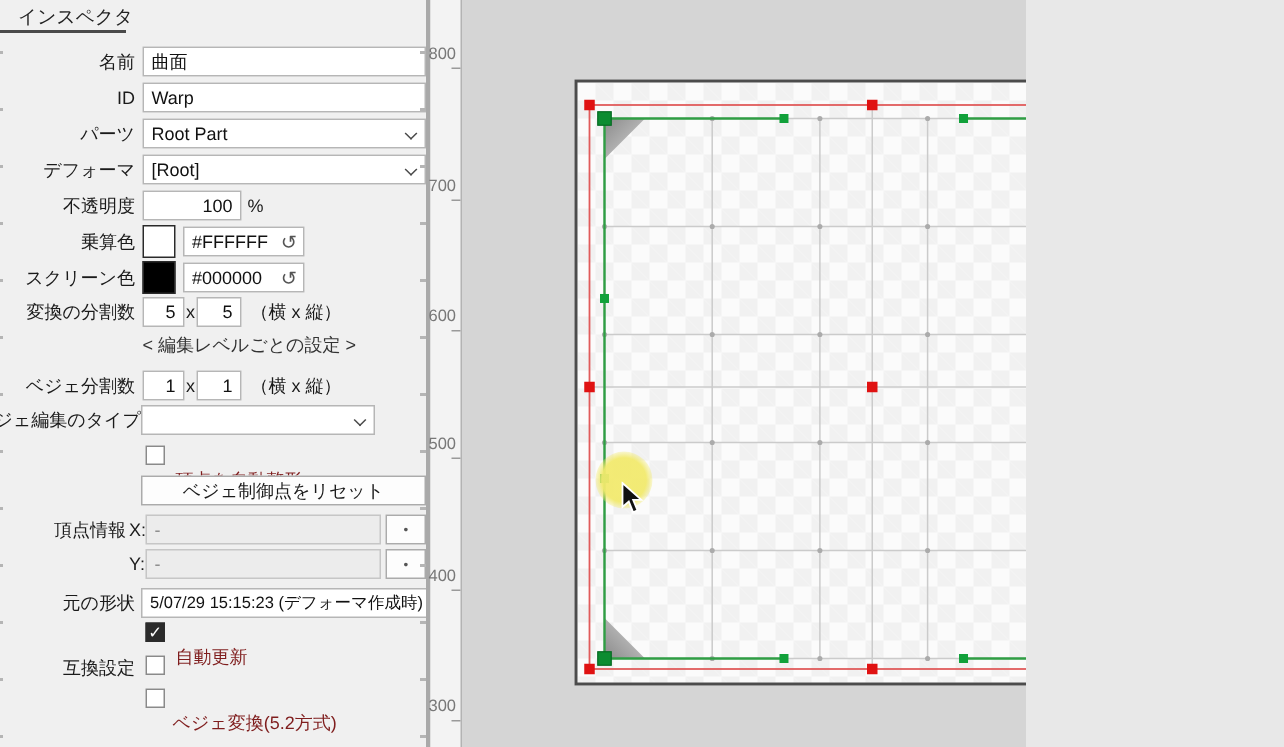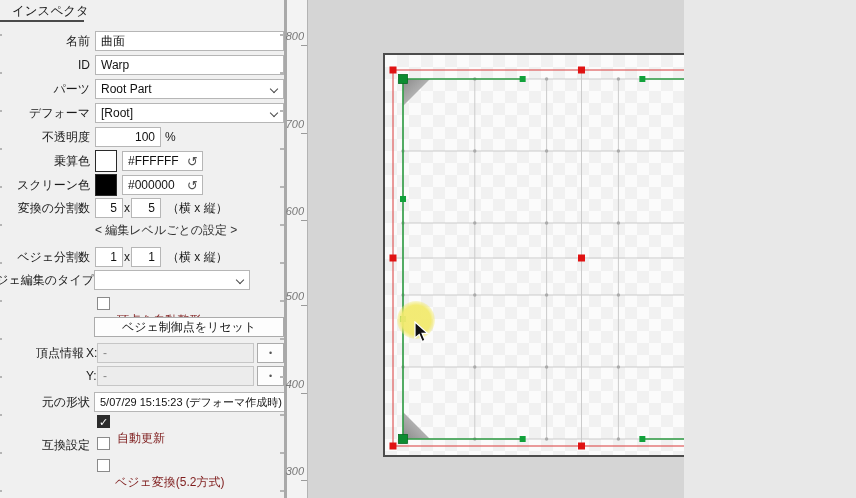--- a/index.html
+++ b/index.html
@@ -31,21 +31,21 @@
   .cblbl{position:absolute;font-size:12px;color:#7f1d1d;line-height:16px;white-space:nowrap;margin-top:16px;}
   .dis{background:#ececec;border-color:#c6c6c6;color:#888;}
   .minibtn{position:absolute;width:27px;height:20px;background:#fdfdfd;border:1px solid #ababab;
        text-align:center;font-size:9px;color:#555;line-height:18px;}
   .edge-dash{position:absolute;height:2px;background:#b5b5b5;}
 
   
   .divider{position:absolute;left:284px;top:0;width:3px;height:498px;background:#a9a9a9;}
   .ruler{position:absolute;left:287px;top:0;width:21px;height:498px;background:#f3f3f3;
          border-right:1px solid #b3b3b3;}
-  .ruler-label{position:absolute;right:3px;width:20px;text-align:right;font-size:11px;color:#787878;font-style:italic;}
+  .ruler-label{position:absolute;right:3px;width:20px;text-align:right;font-size:11px;color:#787878;}
   .ruler-tick{position:absolute;right:0;width:6px;height:1px;background:#9a9a9a;}
   .canvas-bg{position:absolute;left:308px;top:0;width:548px;height:498px;background:#d5d5d5;}
   .doc-canvas{position:absolute;left:383px;top:53px;width:395px;height:404px;
       border:2px solid #4c4c4c;background-color:#fbfbfb;
       background-image:
         linear-gradient(45deg,#f1f1f1 25%,transparent 25%,transparent 75%,#f1f1f1 75%),
         linear-gradient(45deg,#f1f1f1 25%,transparent 25%,transparent 75%,#f1f1f1 75%);
       background-position:0 0,12px 12px;background-size:24px 24px;}
   .overlay{position:absolute;left:308px;top:0;width:548px;height:498px;}
 

